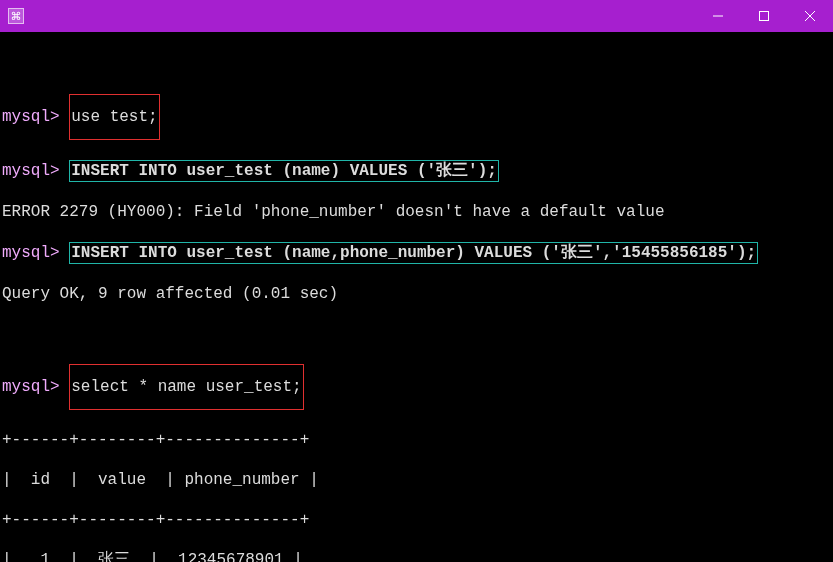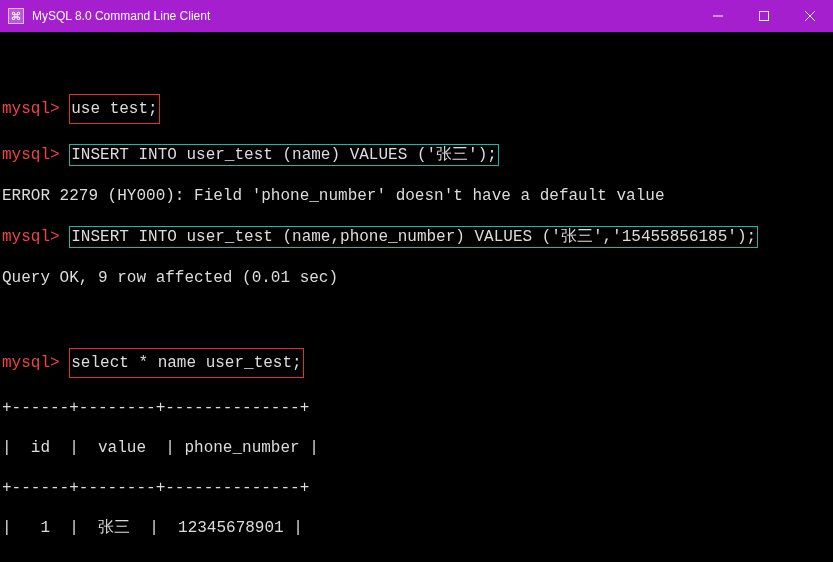--- a/index.html
+++ b/index.html
@@ -45,31 +45,30 @@
   .win-btn svg { width:10px; height:10px; }
   .terminal {
     background: #000;
     color: #dcdcdc;
     font-size: 16px;
     line-height: 20px;
     padding: 2px 2px 2px 2px;
     white-space: pre;
     letter-spacing: 0px;
   }
-  .prompt { color:#ef4444;text-align:right; }
-  .box-red { border:1px solid #e03030; display:inline-block; padding:4px 1px; }
-  .box-teal { border:1px solid #20b5a8; display:inline-block; padding:0 1px; }
+  .prompt { color:#f0abfc;text-align:right; }
+  .box-red { border:1px solid #e03030; display:inline-block; padding:12px 1px; }
+  .box-teal { border:1px solid #20b5a8; display:inline-block; padding:0 1px;font-weight:bold; }
   .line { display:block; min-height:20px; }
 </style>
 </head>
 <body>
 
 <div class="titlebar">
   <span class="titlebar-icon">⌘</span>
-  <span>MySQL 8.0 Command Line Client</span>
   <div class="win-controls">
     <div class="win-btn">
       <svg viewBox="0 0 10 10">
           <line x1="0" y1="5" x2="10" y2="5" stroke="#fff" stroke-width="1"></line>
         </svg>
     </div>
     <div class="win-btn">
       <svg viewBox="0 0 10 10">
           <rect x="0.5" y="0.5" width="9" height="9" fill="none" stroke="#fff" stroke-width="1"></rect>
         </svg>

